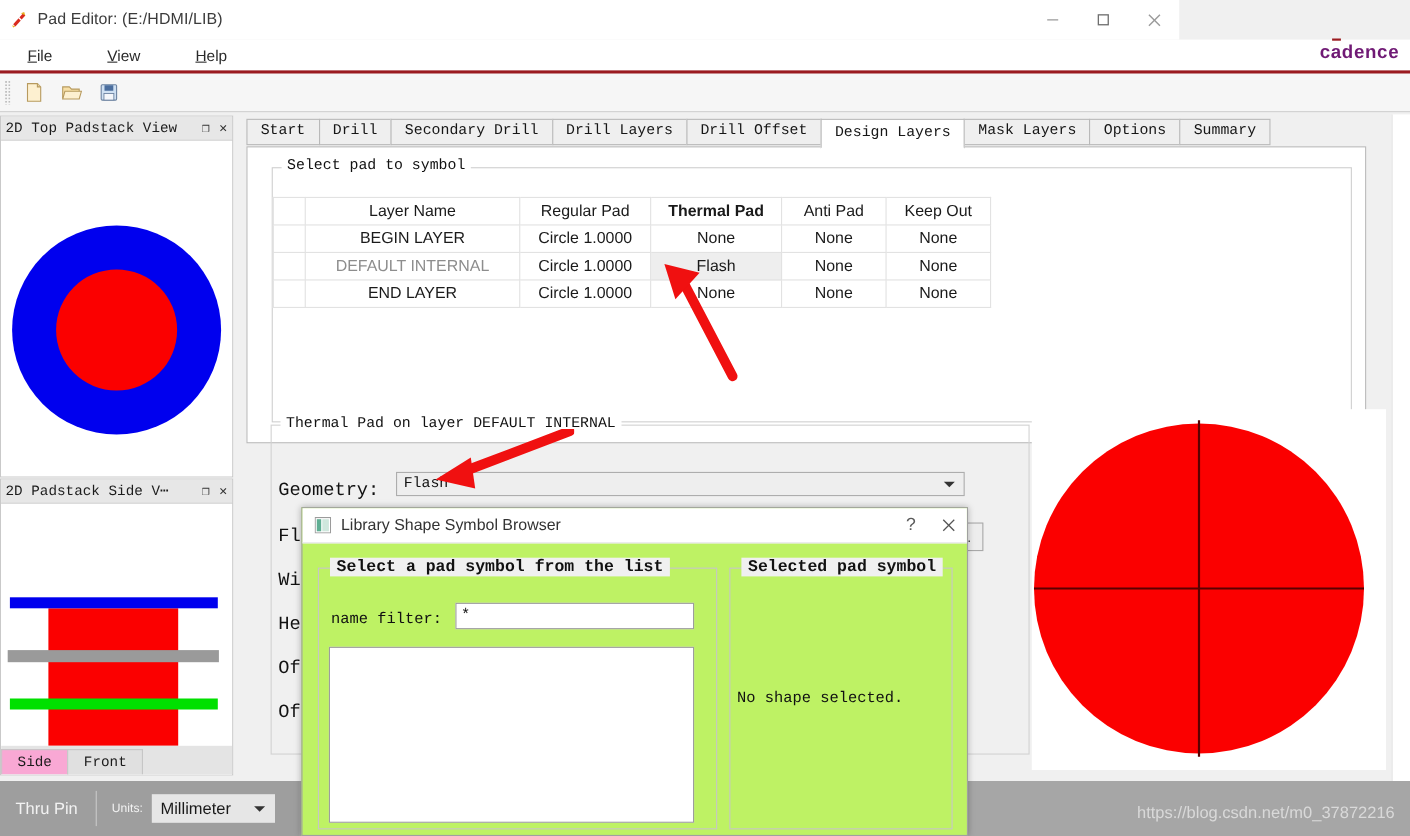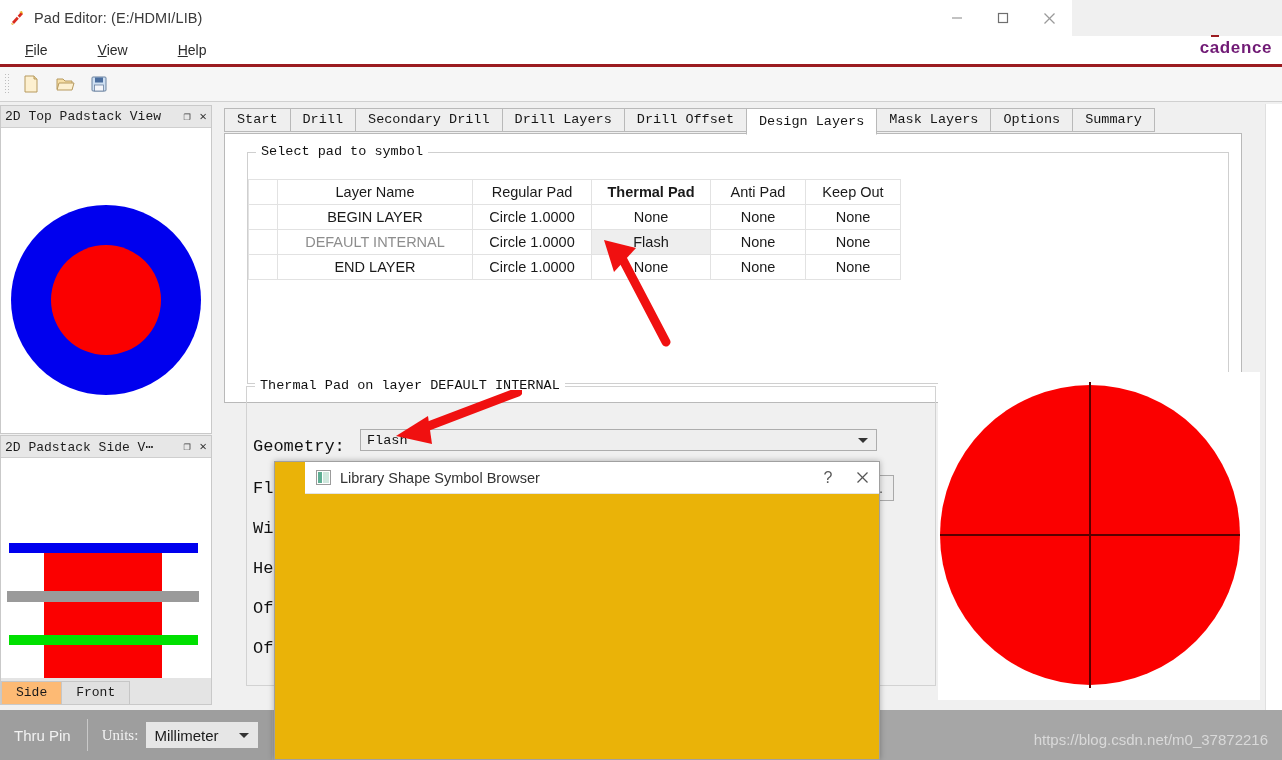--- a/index.html
+++ b/index.html
@@ -122,21 +122,21 @@
   }
   .sub-tab {
     font-family: "Liberation Mono", monospace;
     font-size: 13px; color: #1a1a1a;
     padding: 3px 14px 4px 14px;
     background: #e0e0e0;
     border: 1px solid #c6c6c6;
     border-bottom: none;
     margin-right: -1px;
   }
-  .sub-tab.active { background: #fdba74; }
+  .sub-tab.active { background: #f9a8d4; }
 
   
   .mainpane {
     position: absolute; left: 224px; top: 108px;
     width: 1036px; height: 592px;
   }
   .tabrow {
     position: absolute; left: 0; top: 0; height: 26px;
     display: flex; align-items: flex-start;
   }
@@ -240,26 +240,25 @@
     position: absolute; left: 938px; top: 372px;
     width: 322px; height: 328px;
     background: #ffffff;
     overflow: hidden;
   }
 
   
   .dialog {
     position: absolute; left: 274px; top: 461px;
     width: 606px; height: 299px;
-    background: #eab308;
+    background: #bef264;
     border: 1px solid #a0a0a0;
     box-sizing: border-box;
     box-shadow: 0 0 6px rgba(0,0,0,0.28);
     z-index: 40;
-    padding-left: 30px;
   }
   .dlg-title {
     height: 31px; background: #ffffff;
     display: flex; align-items: center;
     border-bottom: 1px solid #e4e4e4;
   }
   .dlg-icon { width: 15px; height: 15px; margin-left: 11px; margin-right: 9px; flex:none; }
   .dlg-title-text { font-size: 14.5px; color: #333; flex: 1; }
   .dlg-btn {
     width: 34px; height: 31px; display:flex; align-items:center; justify-content:center;
@@ -296,21 +295,21 @@
   }
   .status-left {
     position: absolute; left: 0; top: 0; width: 272px; height: 50px;
     background: #9e9e9e;
     display: flex; align-items: center;
   }
   .status-thru {
     font-size: 15px; color: #f2f2f2; padding-left: 14px; padding-right: 16px;
   }
   .status-sep { width: 1px; height: 32px; background: #c9c9c9; }
-  .status-units { font-size: 15px; color: #f2f2f2; padding-left: 14px; font-family: Liberation Serif, serif; }
+  .status-units { font-size: 11px; color: #f2f2f2; padding-left: 14px; }
   .units-combo {
     margin-left: 8px; background: #e6e6e6; border: none;
     height: 26px; min-width: 112px;
     display: flex; align-items: center; position: relative;
     font-size: 15px; color: #1a1a1a; padding-left: 8px; padding-right: 26px;
     box-sizing: border-box;
   }
   .units-combo .arrow {
     position: absolute; right: 9px; top: 50%; margin-top: -2px;
     width: 0; height: 0;
@@ -535,20 +534,37 @@
       <span class="dlg-title-text">Library Shape Symbol Browser</span>
       <span class="dlg-btn">?</span>
       <span class="dlg-btn">
         <svg width="13" height="13" viewBox="0 0 13 13">
             <line x1="1.5" y1="1.5" x2="11.5" y2="11.5" stroke="#555" stroke-width="1.2"></line>
             <line x1="11.5" y1="1.5" x2="1.5" y2="11.5" stroke="#555" stroke-width="1.2"></line>
           </svg>
       </span>
     </div>
 
+    <div class="dlg-body">
+      <div class="gb2" style="left:14px; top:22px; width:363px; height:238px;">
+        <div class="lgd">Select a pad symbol from the list</div>
+      </div>
+
+      <div class="dlgtext" style="left:26px; top:61px;">name filter:</div>
+      <div class="textinput" style="left:139px; top:54px; width:217px; height:24px;">
+        <span>*</span>
+      </div>
+
+      <div class="listbox" style="left:24px; top:94px; width:332px; height:160px;"></div>
+
+      <div class="gb2" style="left:388px; top:22px; width:203px; height:238px;">
+        <div class="lgd">Selected pad symbol</div>
+        <div class="dlgtext" style="left:6px; top:110px;">No shape selected.</div>
+      </div>
+    </div>
   </div>
 
   <svg class="annot" style="left:600px; top:238px;" width="110" height="110" viewBox="0 0 110 110">
     <g fill="#f01010">
       <path d="M66 104 L24 22 L14 32 L6 4 L34 10 L24 22 Z"></path>
       <path d="M66 104 L22 20" stroke="#f01010" stroke-width="9" stroke-linecap="round"></path>
       <path d="M4 2 L36 10 L14 34 Z"></path>
     </g>
   </svg>
 

